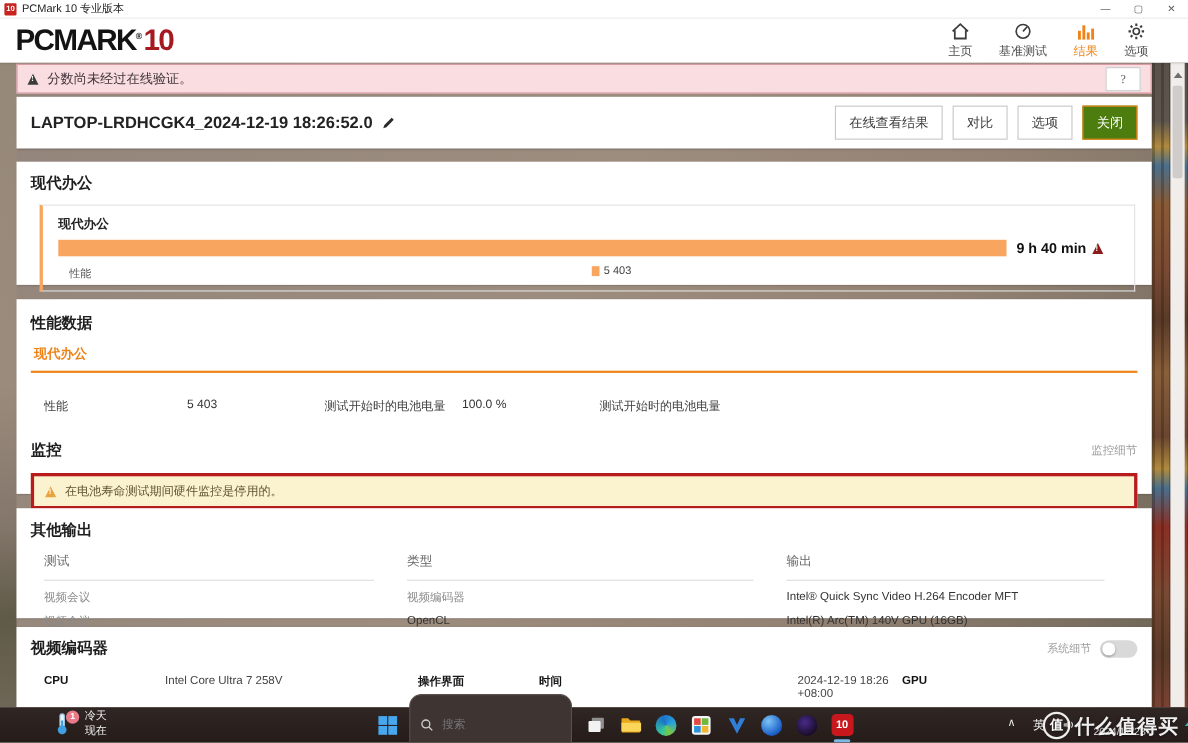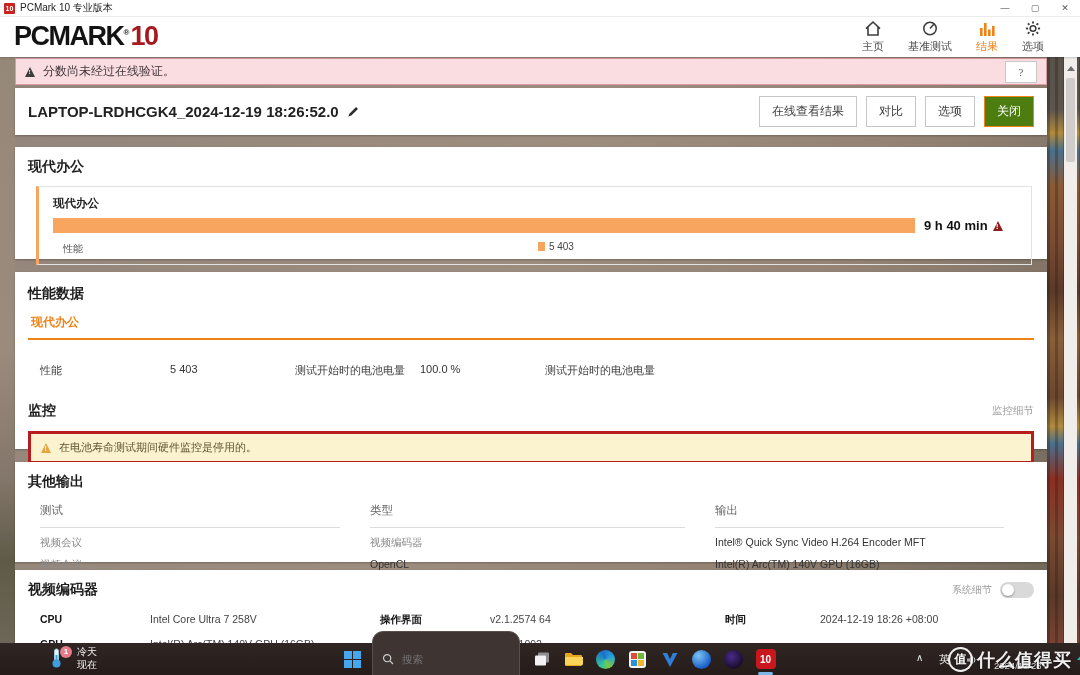--- a/index.html
+++ b/index.html
@@ -299,21 +299,20 @@
           <span>系统细节</span>
           <span class="toggle">
               <span class="knob"></span>
             </span>
         </span>
       </div>
       <div class="sys-grid">
         <span class="k">CPU</span>
         <span>Intel Core Ultra 7 258V</span>
         <span class="k">操作界面</span>
-        <span>v2.1.2574 64</span>
         <span class="k">时间</span>
         <span>2024-12-19 18:26 +08:00</span>
         <span class="k">GPU</span>
         <span>Intel(R) Arc(TM) 140V GPU (16GB)</span>
         <span class="k">SystemInfo</span>
         <span>v5.50.1092</span>
         <span></span>
         <span></span>
       </div>
     </div>

